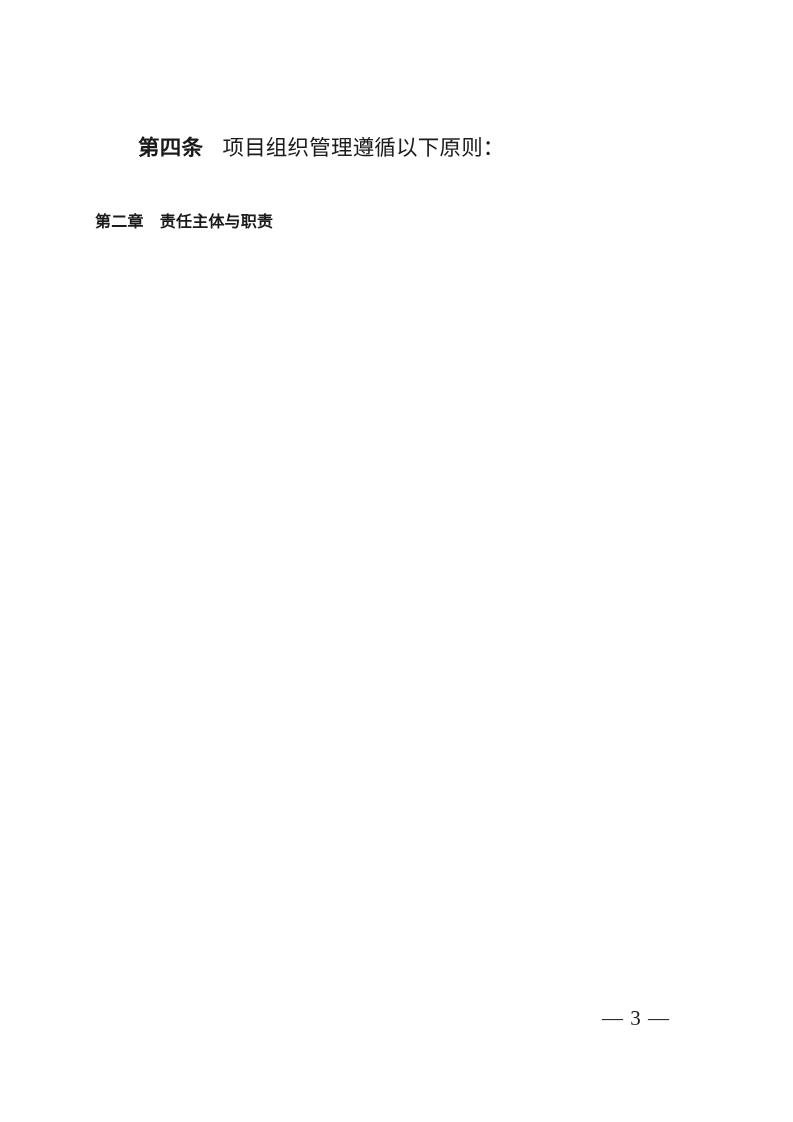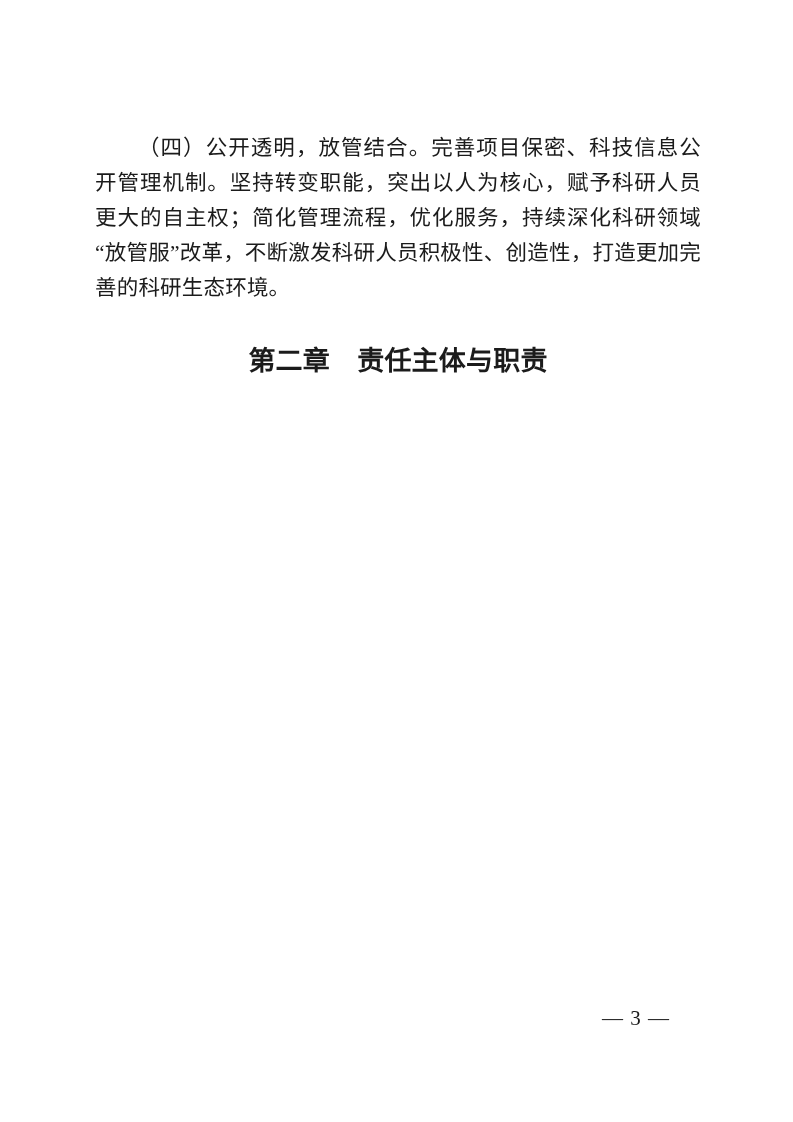--- a/index.html
+++ b/index.html
@@ -33,48 +33,49 @@
   }
   .content p {
     margin: 0 0 3px 0;
     text-indent: 2em;
   }
   .article-label {
     font-weight: 700;
     margin-right: 0.9em;
   }
   .chapter-heading {
-    text-align: center;
     text-indent: 0 !important;
     font-weight: 700;
-    font-size: 27px;
+    font-size: 16px;
     margin: 38px 0 5px 0 !important;
   }
   .page-number {
     position: absolute;
     top: 1006px;
     right: 123px;
     font-size: 21px;
     letter-spacing: 1px;
     color: #1b1b1b;
     white-space: pre;
   }
 </style>
 </head>
 <body>
 
 <div class="document-page">
 
   <div class="content">
 
+    <p>
+      <span class="article-label">第四条</span><span>项目组织管理遵循以下原则：</span>
+    </p>
 
 
 
 
-    <p>（四）公开透明，放管结合。完善项目保密、科技信息公开管理机制。坚持转变职能，突出以人为核心，赋予科研人员更大的自主权；简化管理流程，优化服务，持续深化科研领域“放管服”改革，不断激发科研人员积极性、创造性，打造更加完善的科研生态环境。</p>
 
     <p class="chapter-heading">第二章　责任主体与职责</p>
 
 
   </div>
 
   <div class="page-number">— 3 —</div>
 
 </div>
 

